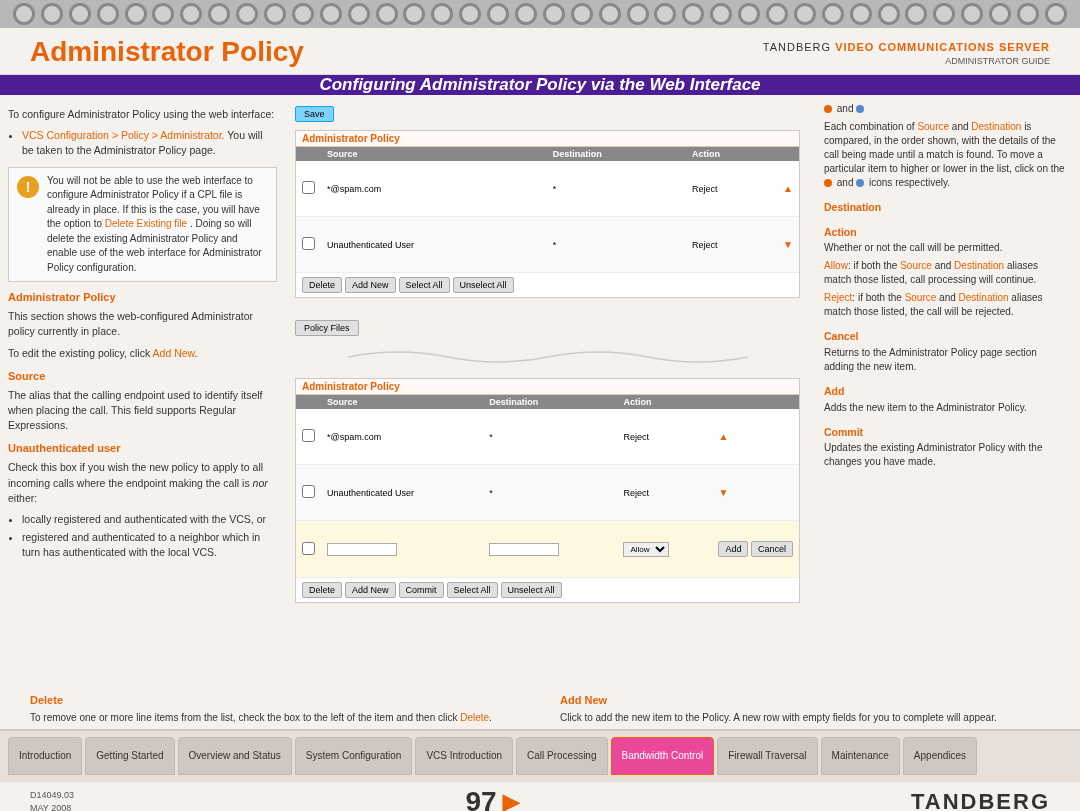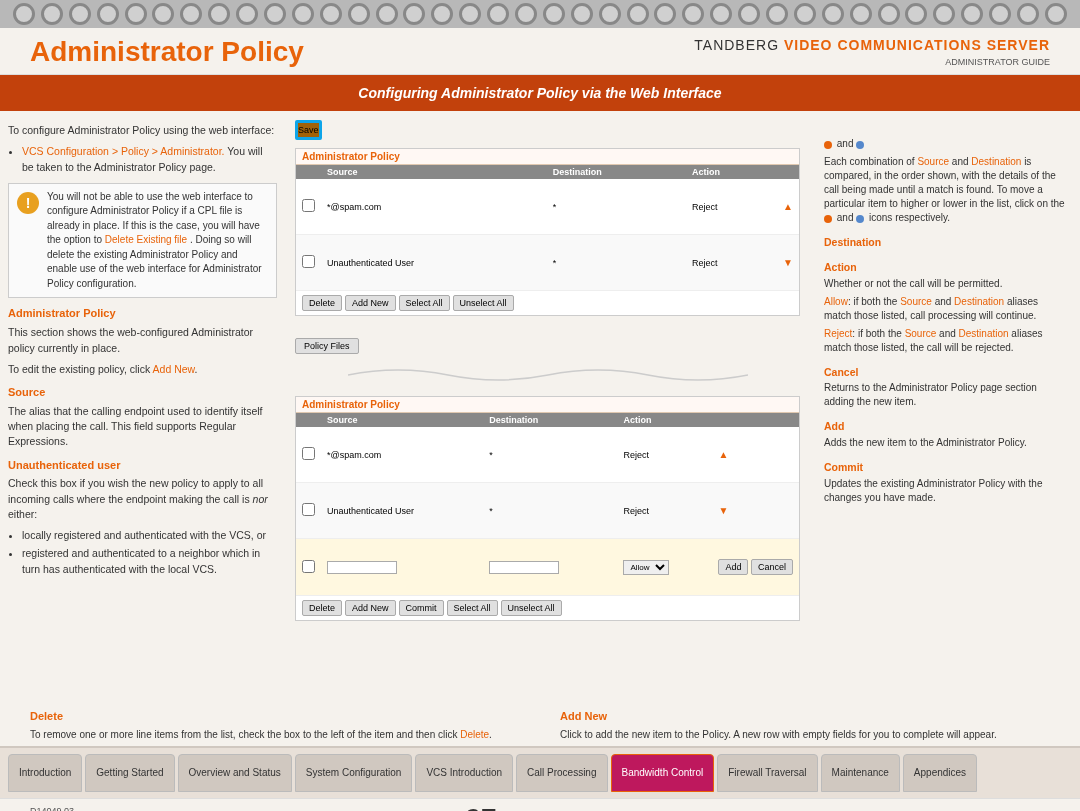--- a/index.html
+++ b/index.html
@@ -44,36 +44,36 @@
       color: #e8630a;
       font-weight: bold;
     }
     .header-right {
       text-align: right;
       font-size: 9px;
       color: #555;
       line-height: 1.4;
     }
     .header-brand {
-      font-size: 14px;
+      font-size: 11px;
       color: #333;
       letter-spacing: 1px;
     }
     .header-brand span {
       color: #e8630a;
       font-weight: bold;
     }
 
     
     .orange-banner {
-      background: #c2410c;
+      background: #4c1d95;
       color: white;
       text-align: center;
-      padding: 10px;
-      font-size: 14px;
+      padding: 0;
+      font-size: 17px;
       font-weight: bold;
       font-style: italic;
     }
 
     
     .main-content {
       display: flex;
       height: 590px;
       background: #f5f2ed;
     }
@@ -126,21 +126,21 @@
     .center-panel {
       flex: 1;
       padding: 8px 10px;
       position: relative;
       overflow: hidden;
     }
 
     
     .right-panel {
       width: 270px;
-      padding: 26px 14px;
+      padding: 7px 14px;
       font-size: 10px;
       line-height: 1.4;
       color: #333;
       overflow: hidden;
       flex-shrink: 0;
     }
 
     
     .policy-section {
       background: white;
@@ -181,23 +181,23 @@
       cursor: pointer;
       border-radius: 2px;
     }
     .btn-row {
       padding: 4px 6px;
       display: flex;
       gap: 3px;
     }
     .save-btn {
       font-size: 9px;
-      padding: 2px 0;
-      background: #a16207;
-      border: 3px solid #0ea5e9;
+      padding: 2px 8px;
+      background: #7dd3fc;
+      border: 1px solid #0ea5e9;
       cursor: pointer;
       border-radius: 2px;
       display: inline-block;
       margin-bottom: 4px;
     }
     .policy-files-btn {
       font-size: 9px;
       padding: 2px 8px;
       background: #e0e0e0;
       border: 1px solid #aaa;
@@ -293,21 +293,21 @@
       text-align: center;
       cursor: pointer;
       display: flex;
       align-items: center;
       justify-content: center;
       color: #333;
       min-width: 60px;
       line-height: 1.2;
     }
     .nav-tab.active {
-      background: #be185d;
+      background: #ec4899;
       color: white;
       border-color: #e8630a;
     }
 
     
     .page-footer {
       background: #f5f2ed;
       display: flex;
       justify-content: space-between;
       align-items: center;

